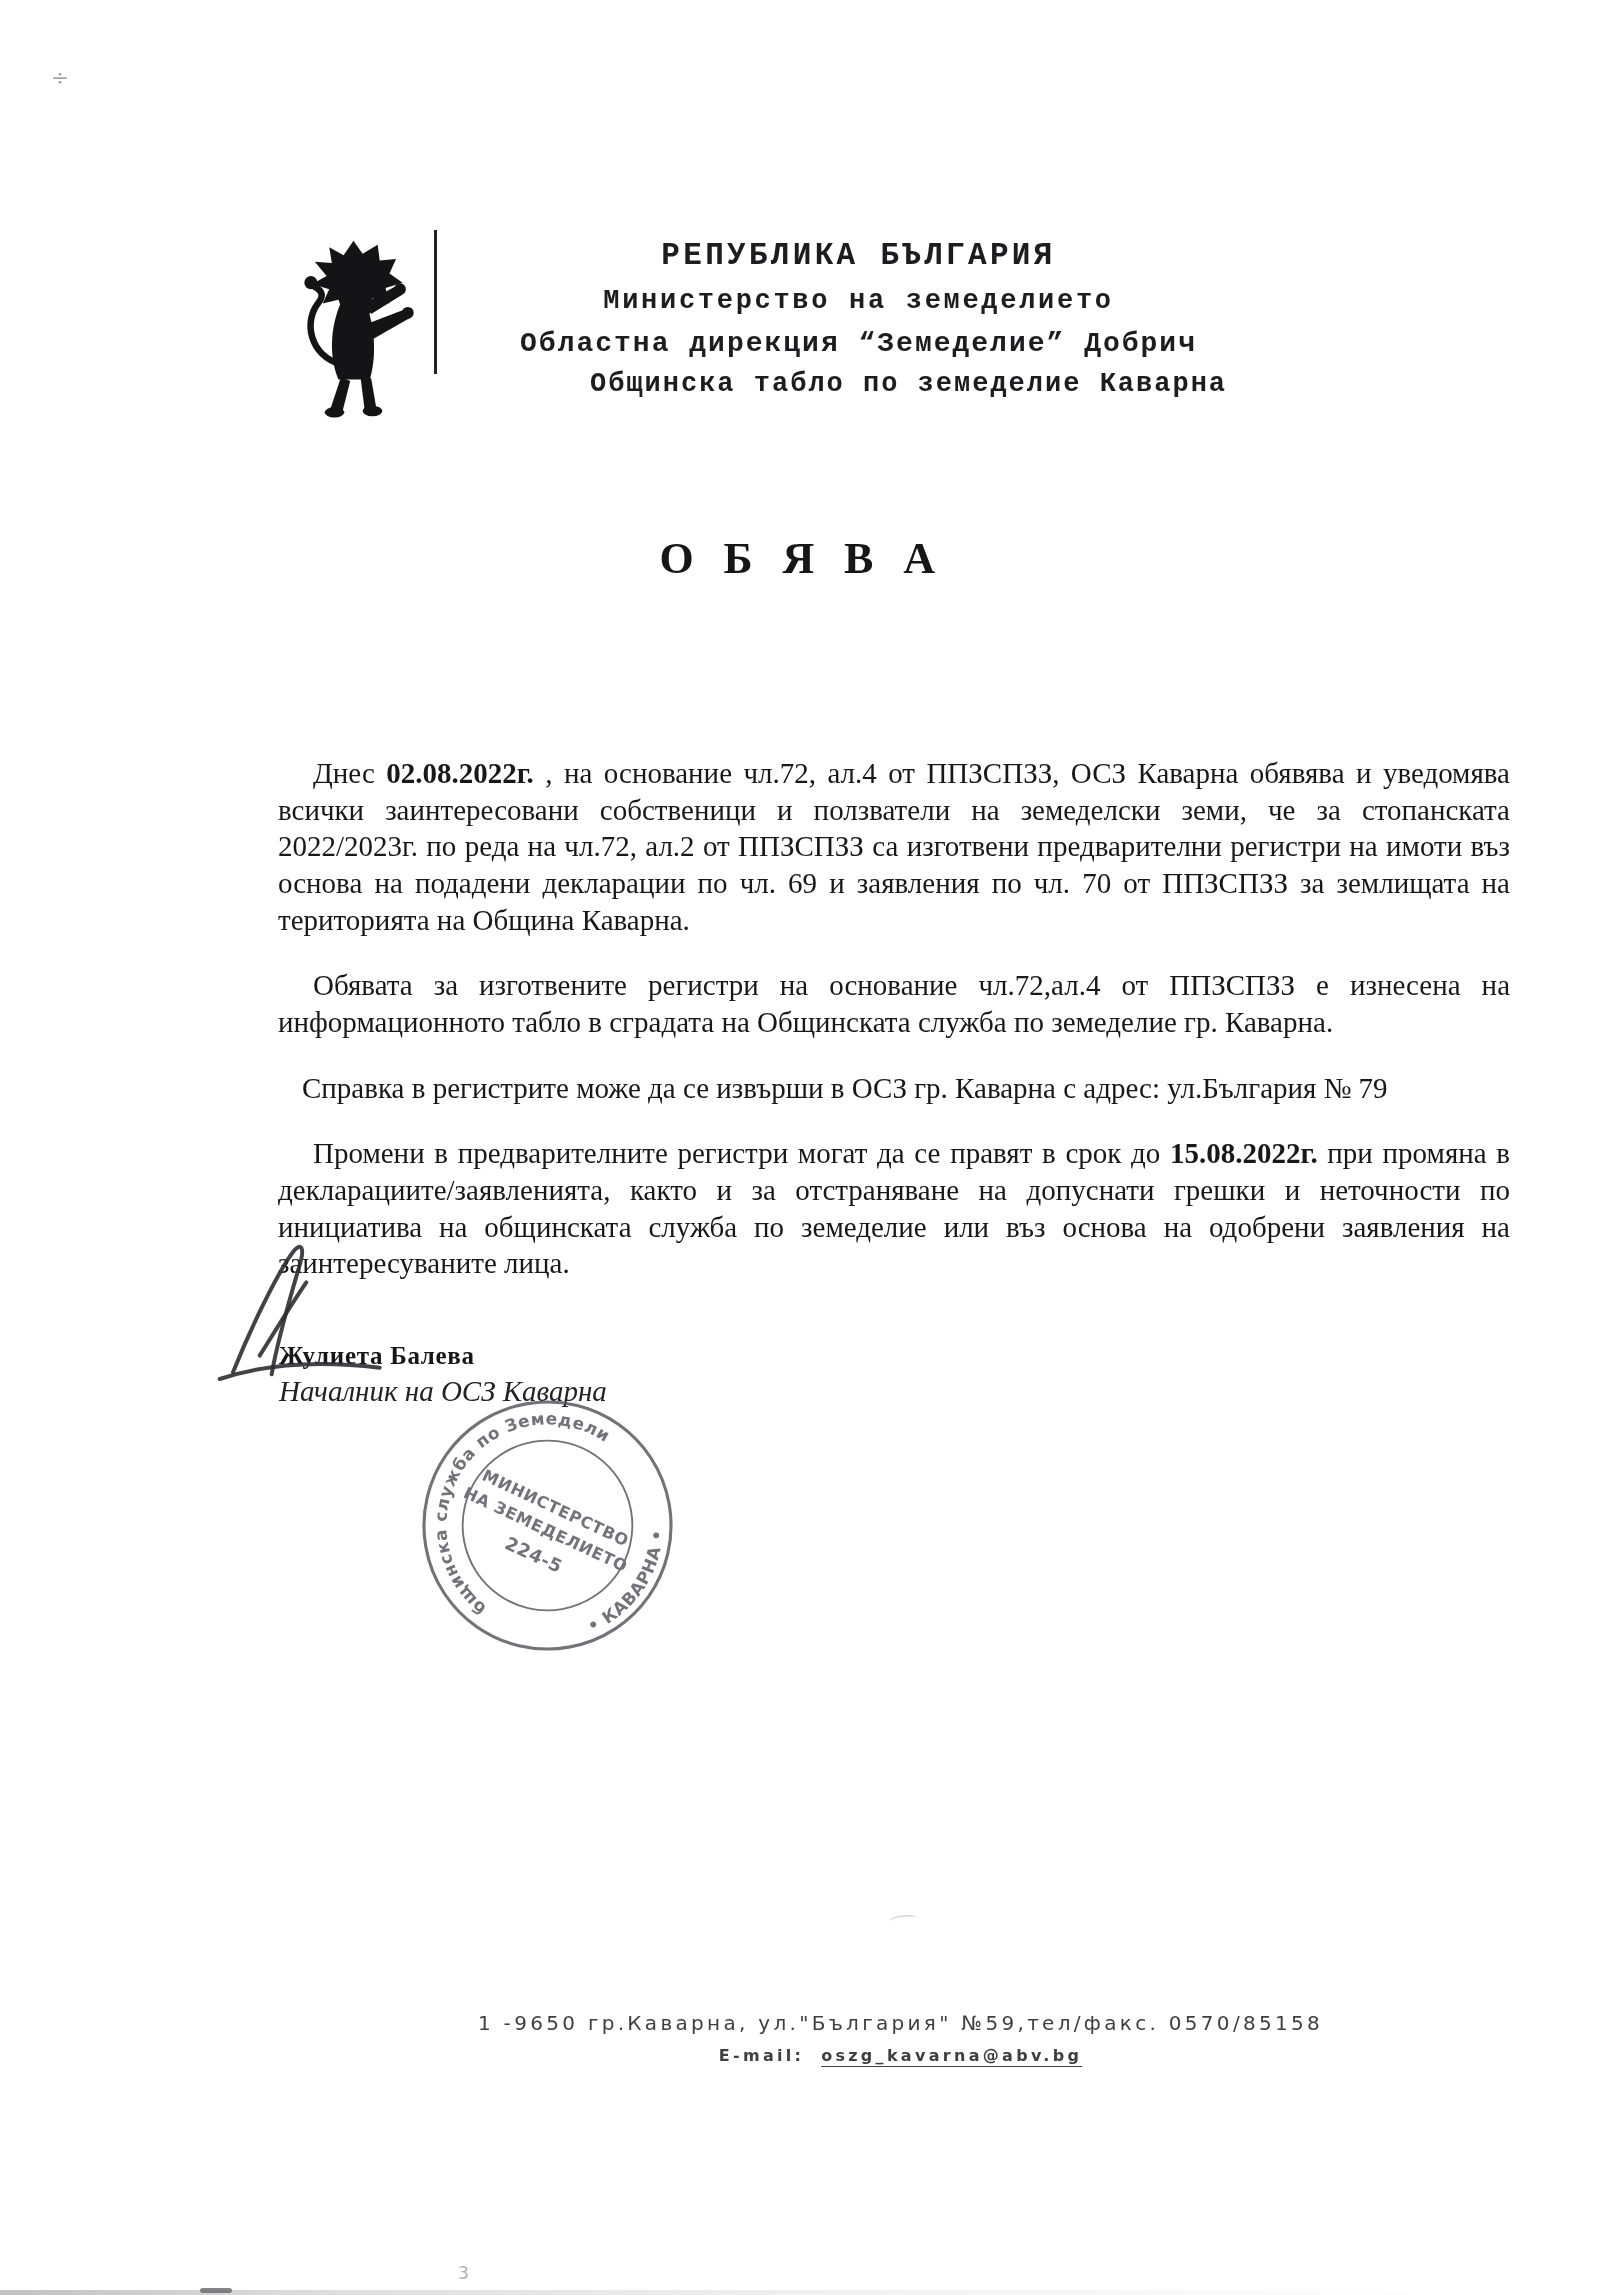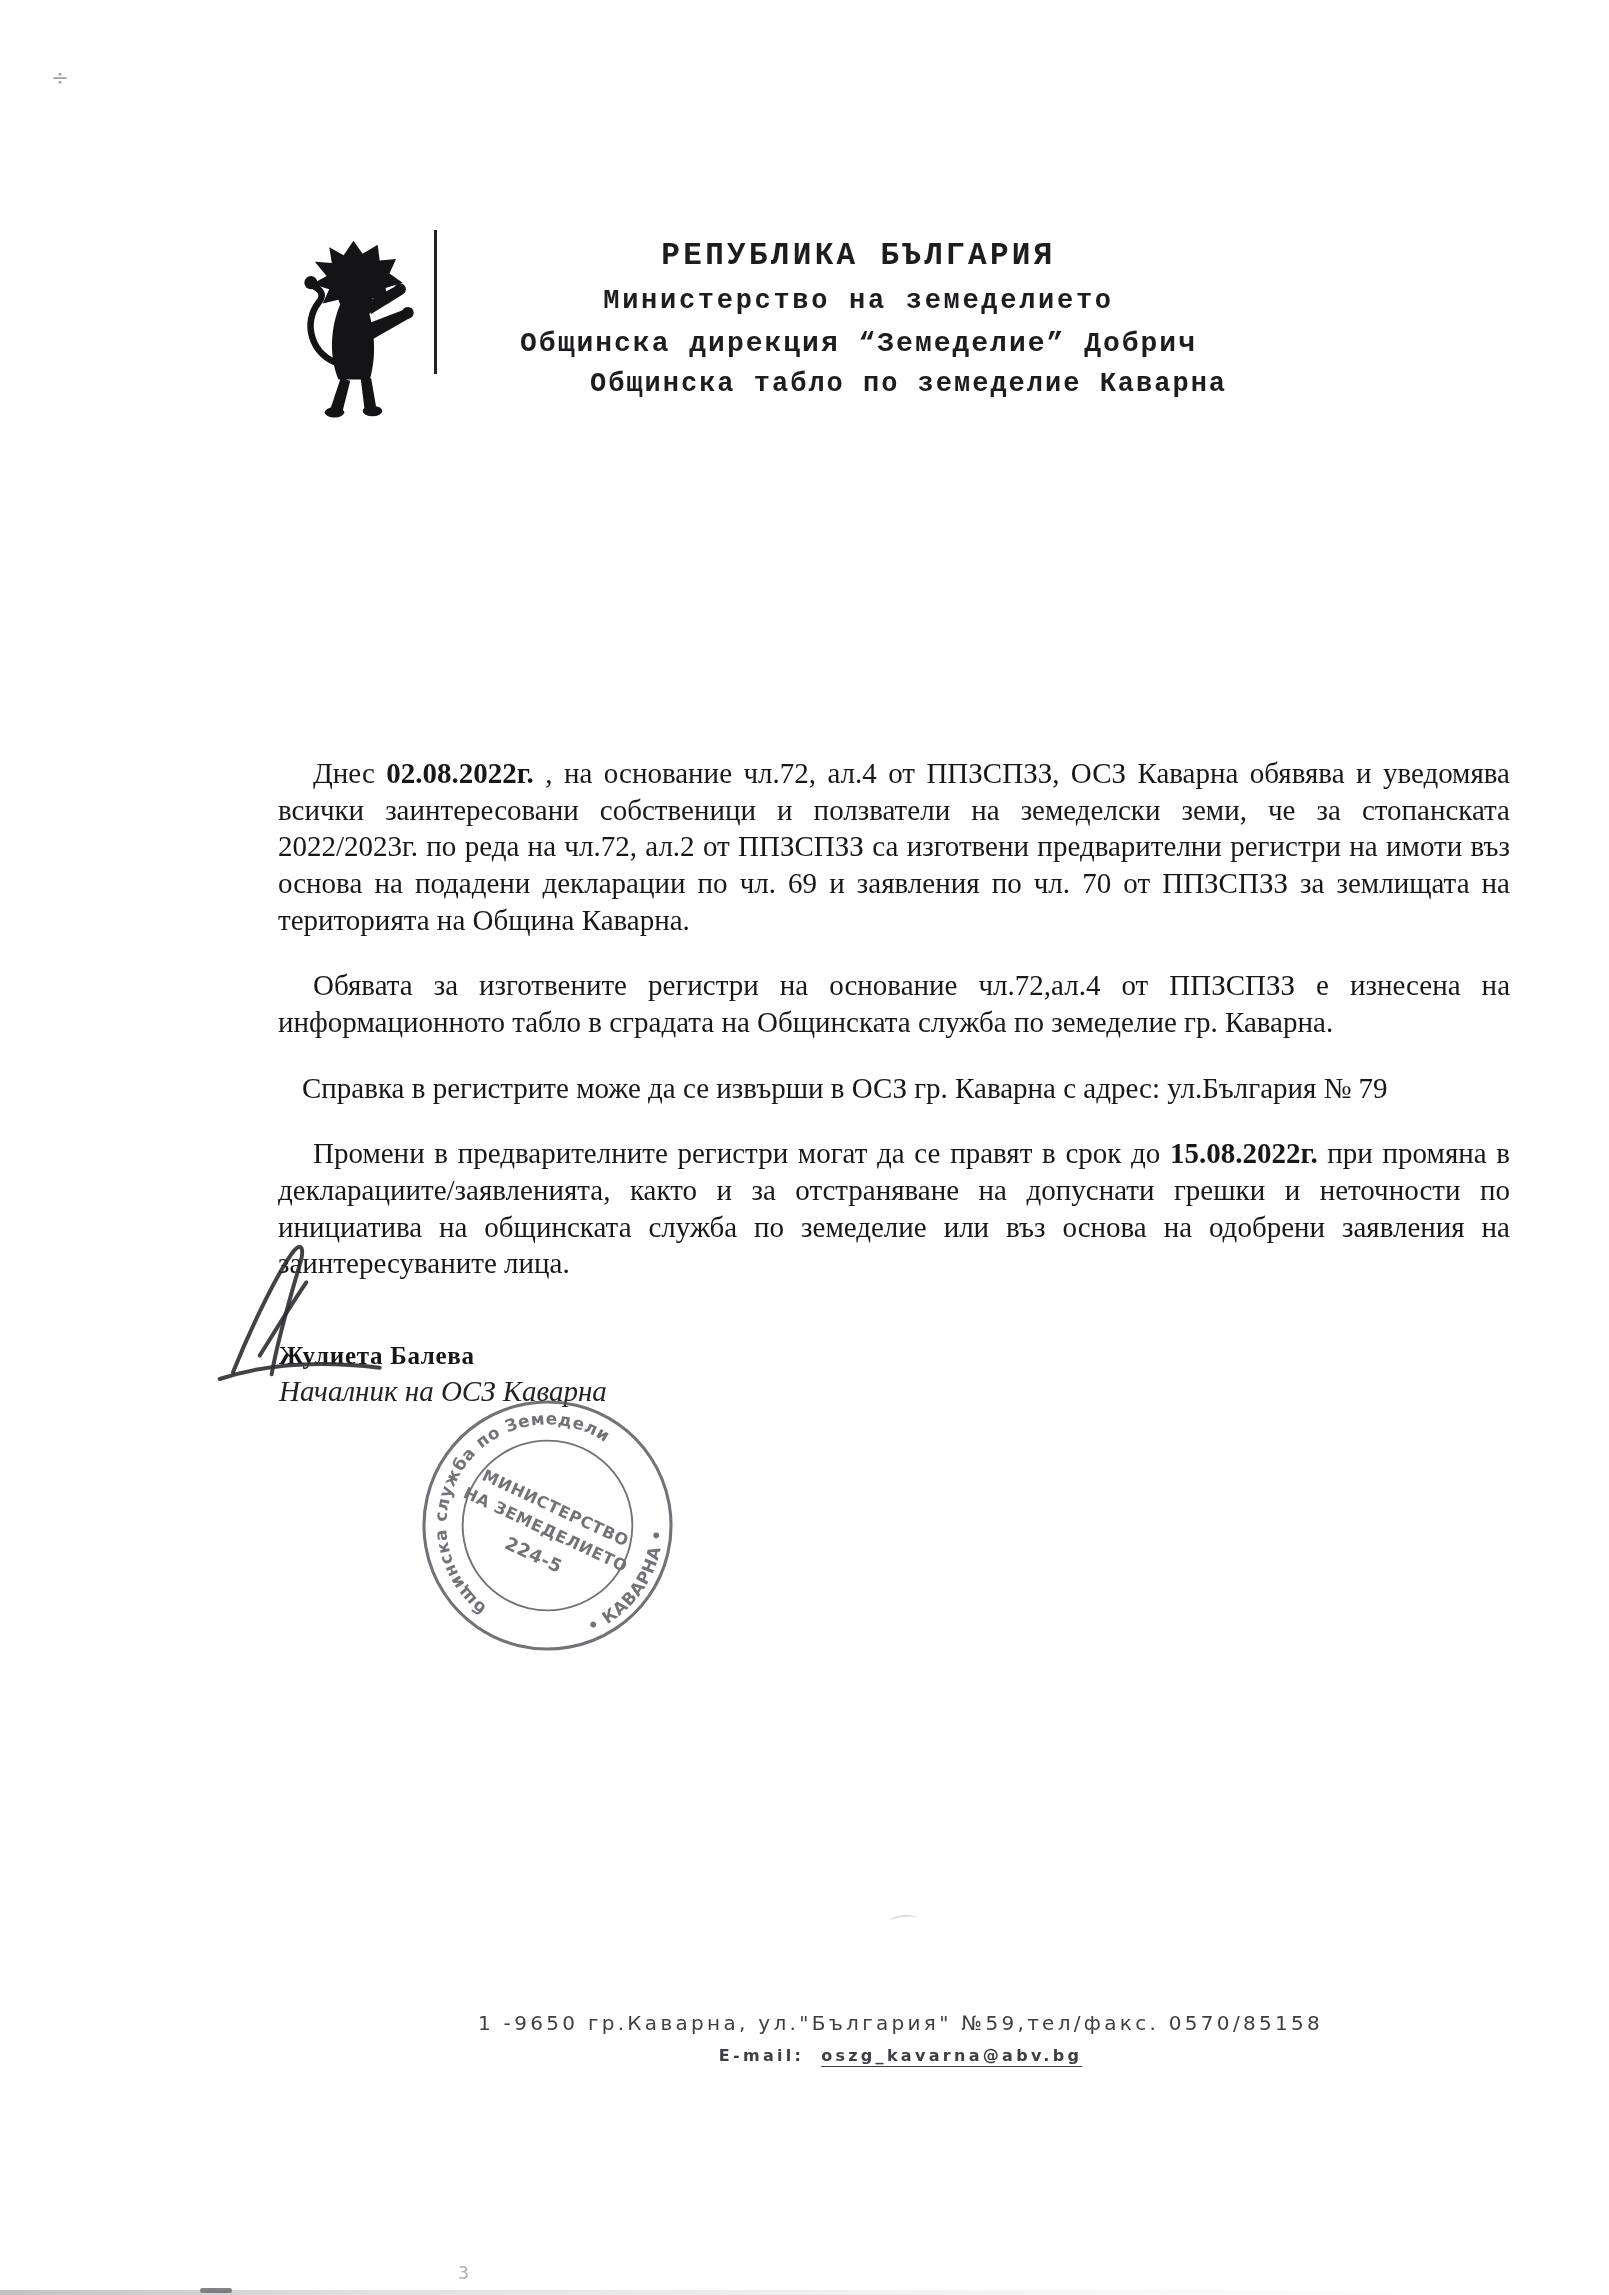--- a/index.html
+++ b/index.html
@@ -135,25 +135,26 @@
         <ellipse class="lion-fill" cx="74" cy="278" rx="15" ry="8"></ellipse>
         <ellipse class="lion-fill" cx="132" cy="276" rx="15" ry="8"></ellipse>
         <path class="lion-stroke" d="M84,205 C36,190 26,140 50,110 C60,97 52,90 40,84"></path>
         <circle class="lion-fill" cx="38" cy="80" r="10"></circle>
       </svg>
     </div>
     <div class="letterhead-rule"></div>
     <div class="letterhead-lines">
       <div class="h1">РЕПУБЛИКА БЪЛГАРИЯ</div>
       <div class="h2">Министерство на земеделието</div>
-      <div class="h3">Общинска дирекция “Земеделие” Добрич</div>
+      <div class="h3">Областна дирекция “Земеделие” Добрич</div>
       <div class="h4">Общинска табло по земеделие Каварна</div>
     </div>
   </header>
 
+  <div class="doc-title">О Б Я В А</div>
 
   <main class="body-text">
     <p class="para"><span>Днес </span><b>02.08.2022г.</b><span> , на основание чл.72, ал.4 от ППЗСПЗЗ, ОСЗ Каварна обявява и уведомява всички заинтересовани собственици и ползватели на земеделски земи, че за стопанската 2022/2023г. по реда на чл.72, ал.2 от ППЗСПЗЗ са изготвени предварителни регистри на имоти въз основа на подадени декларации по чл. 69 и заявления по чл. 70 от ППЗСПЗЗ за землищата на територията на Община Каварна.</span></p>
     <p class="para">Обявата за изготвените регистри на основание чл.72,ал.4 от ППЗСПЗЗ е изнесена на информационното табло в сградата на Общинската служба по земеделие гр. Каварна.</p>
     <p class="para para-single">Справка в регистрите може да се извърши в ОСЗ  гр. Каварна с адрес: ул.България № 79</p>
     <p class="para"><span>Промени в предварителните регистри могат да се правят в срок до </span><b>15.08.2022г.</b><span> при промяна в декларациите/заявленията, както и за отстраняване на допуснати грешки и неточности по инициатива на общинската служба по земеделие или въз основа на одобрени заявления на заинтересуваните лица.</span></p>
   </main>
 
   <div class="sig-block">
     <div class="sig-name">Жулиета Балева</div>

